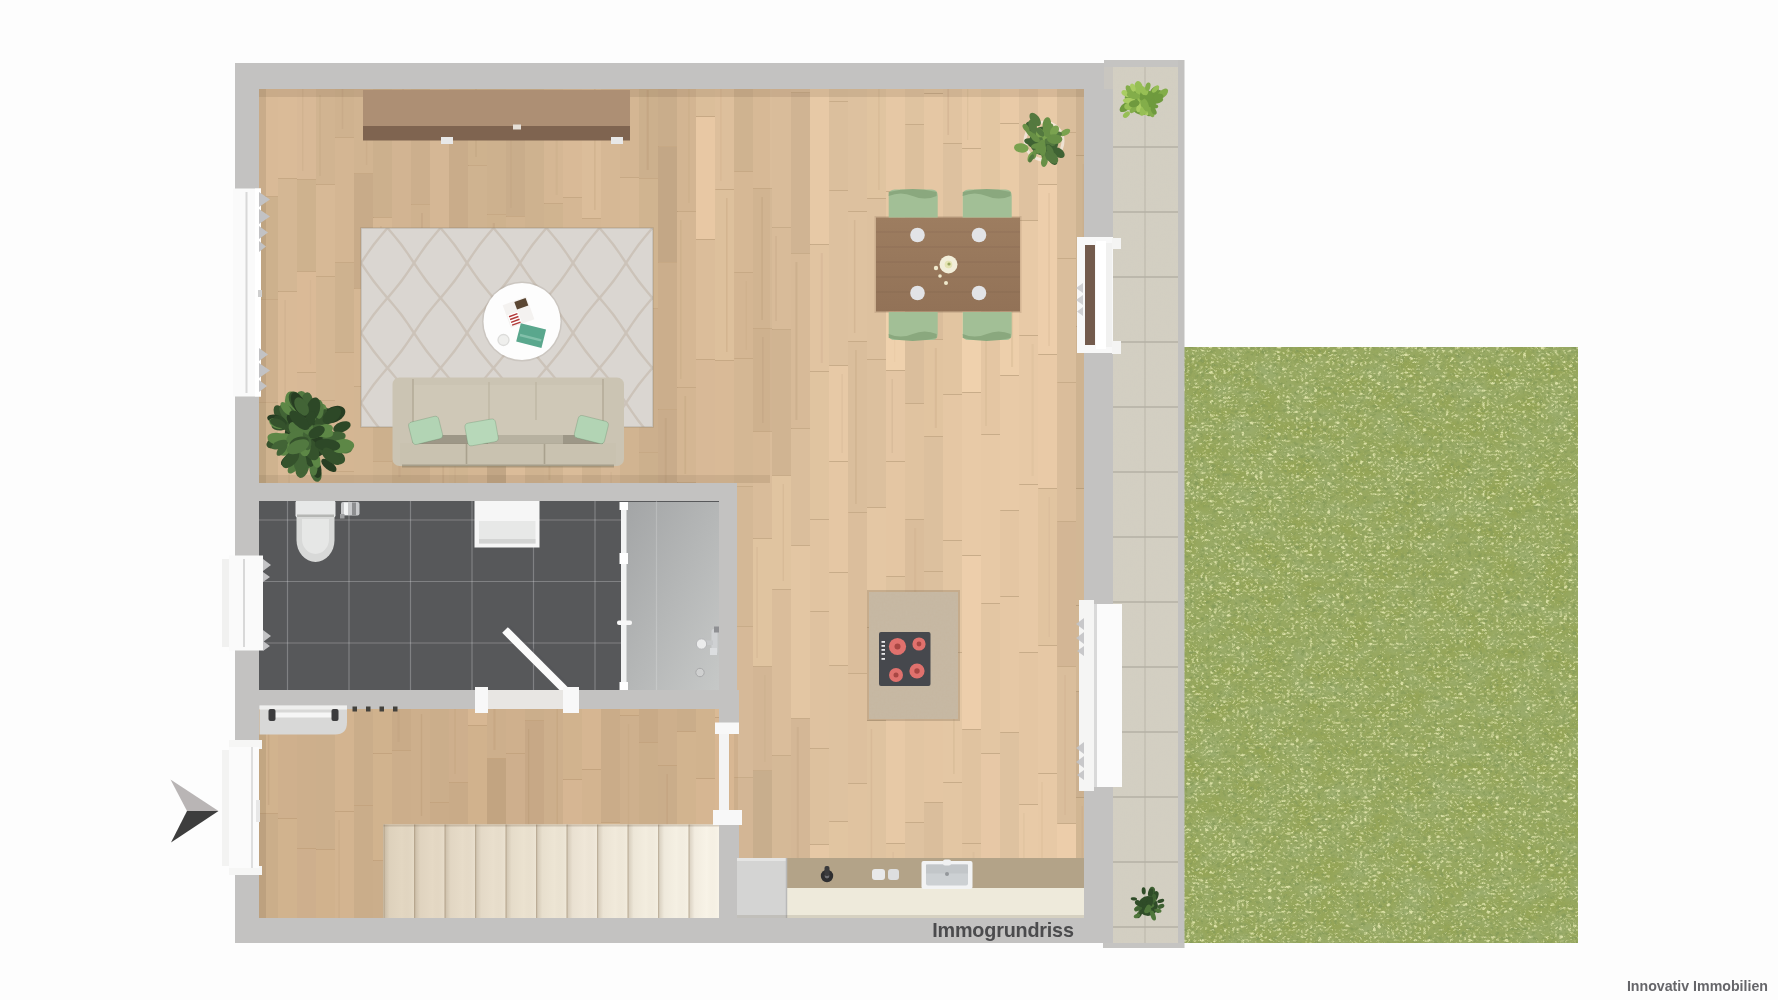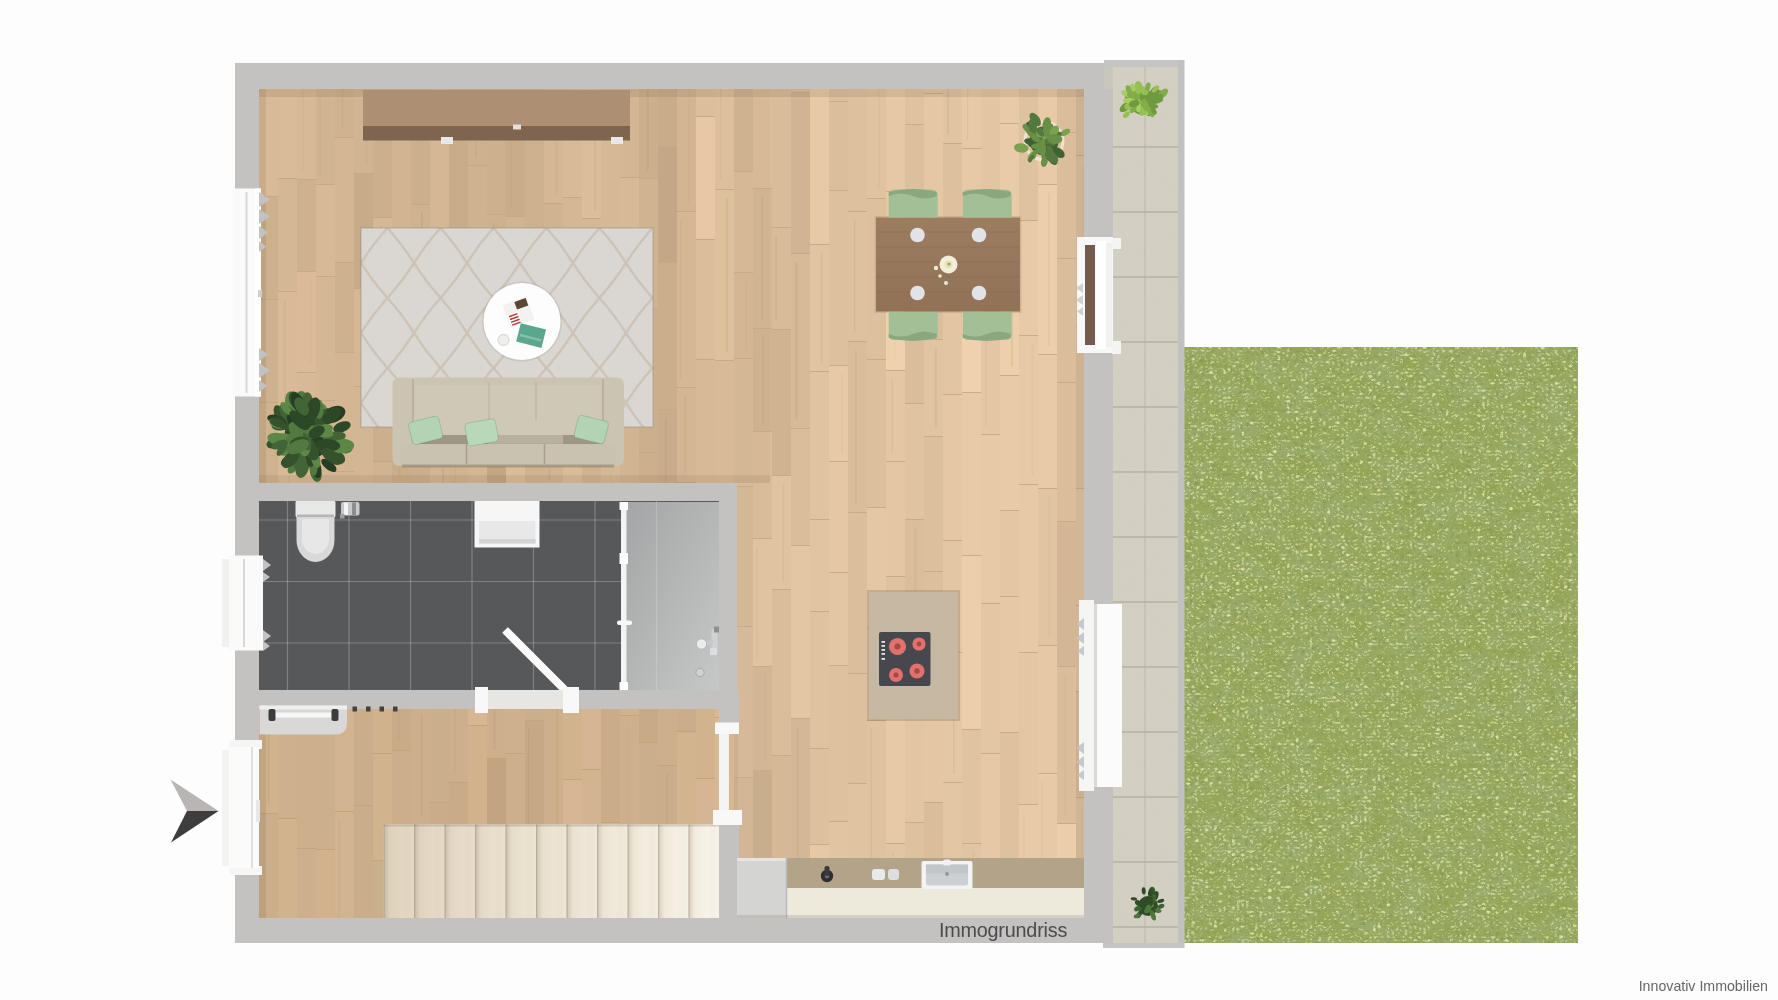--- a/index.html
+++ b/index.html
@@ -1,16 +1,16 @@
 <!DOCTYPE html>
 <html><head>
 <meta charset="utf-8">
 <style>
   html,body{margin:0;padding:0;background:#fff;}
-  #canvas{position:relative;width:1778px;height:1000px;overflow:hidden;background:#fdfdfd;font-family:"Liberation Sans",sans-serif;}
+  #canvas{position:relative;width:1778px;height:1000px;overflow:hidden;background:#fdfdfd;font-family:"Liberation Sans",sans-serif;font-weight:bold;}
 </style>
 </head>
 <body>
 <div id="canvas">
 <svg width="1778" height="1000" viewBox="0 0 1778 1000" xmlns="http://www.w3.org/2000/svg">
 <defs>
   <clipPath id="floorclip">
     <path d="M259,89 H1084 V918 H259 Z"></path>
   </clipPath>
   <filter id="grassA" x="0" y="0" width="100%" height="100%">

